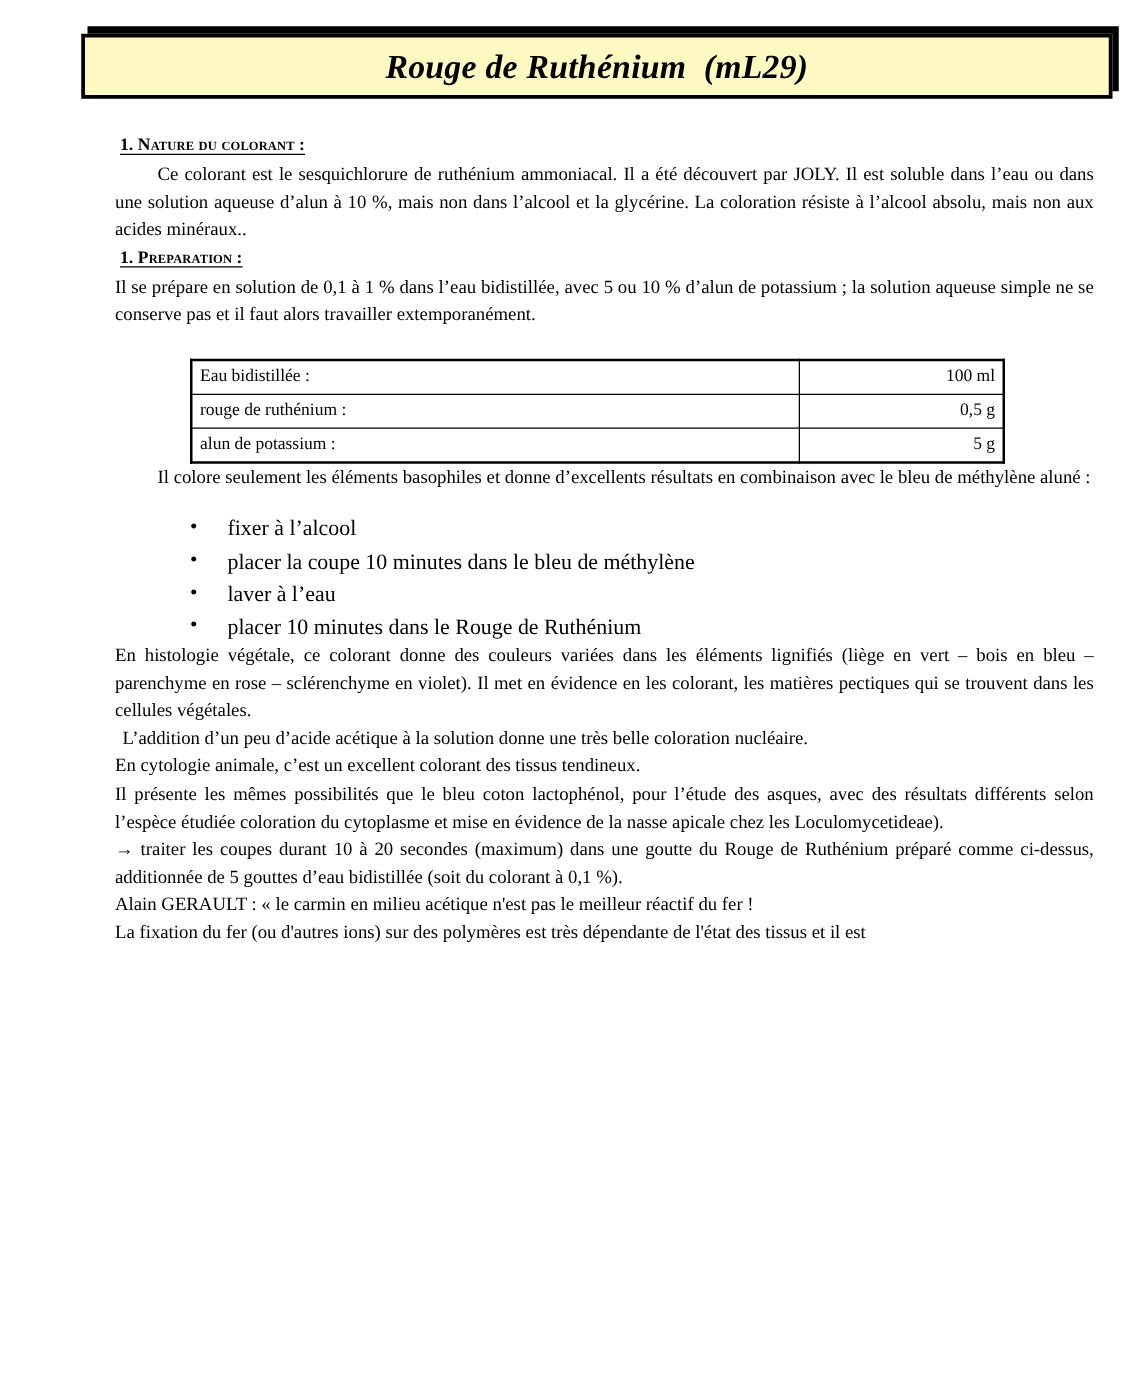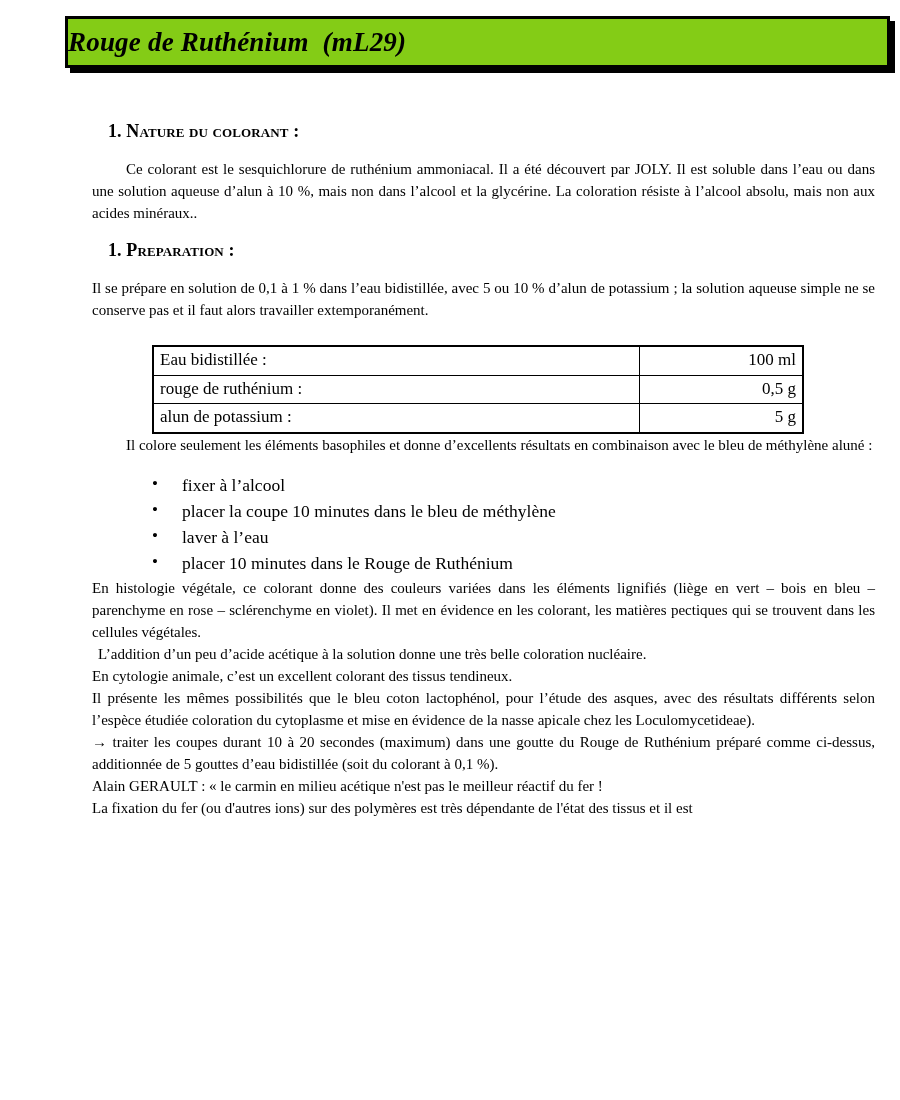--- a/index.html
+++ b/index.html
@@ -34,48 +34,50 @@
     top: 5px;
     width: 100%;
     height: 52px;
     background: #000000;
     box-sizing: border-box;
   }
   .title-box {
     position: relative;
     width: 100%;
     height: 52px;
-    background: #84cc16;
+    background: #fef9c3;
     border: 3px solid #000000;
     box-sizing: border-box;
     display: flex;
     align-items: center;
-    justify-content: flex-start;
+    justify-content: center;
+    margin-top: 11px;
   }
   .title-text {
     font-style: italic;
     font-weight: bold;
     font-size: 27px;
     letter-spacing: 0.2px;
     white-space: pre;
   }
 
   
   .content {
     position: absolute;
     left: 92px;
     top: 105px;
     width: 783px;
   }
 
   h2.section {
-    margin: 16px;
-    font-size: 18px;
+    margin: 4px;
+    font-size: 14px;
     font-weight: bold;
     font-variant: small-caps;
+    text-decoration: underline;
     text-underline-offset: 3px;
     letter-spacing: 0.1px;
     white-space: pre;
   }
   .sec1 { margin-top: 8px; }
   .sec2 { margin-top: 31px; }
   .sec3 { margin-top: 35px; }
 
   p.para {
     margin: 0;
@@ -96,21 +98,21 @@
     padding-left: 60px;
   }
   table.recipe {
     border-collapse: collapse;
     width: 652px;
     table-layout: fixed;
     border: 2px solid #000000;
   }
   table.recipe td {
     border: 1px solid #000000;
-    font-size: 17px;
+    font-size: 14px;
     padding: 2px 6px 3px 6px;
     line-height: 1.32;
     height: 21px;
   }
   table.recipe td.name { text-align: left; }
   table.recipe td.qty  { text-align: right; width: 150px; }
 
   
   ul.steps {
     margin: 16px 0 0 0;

